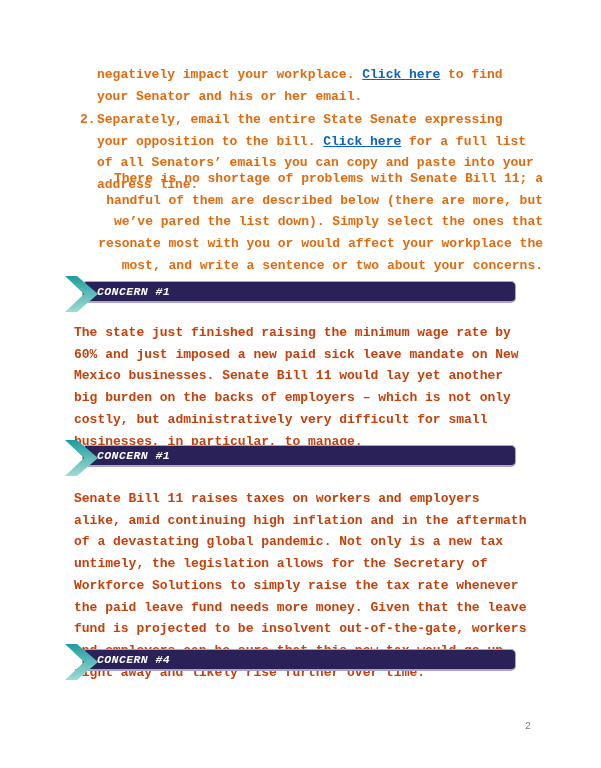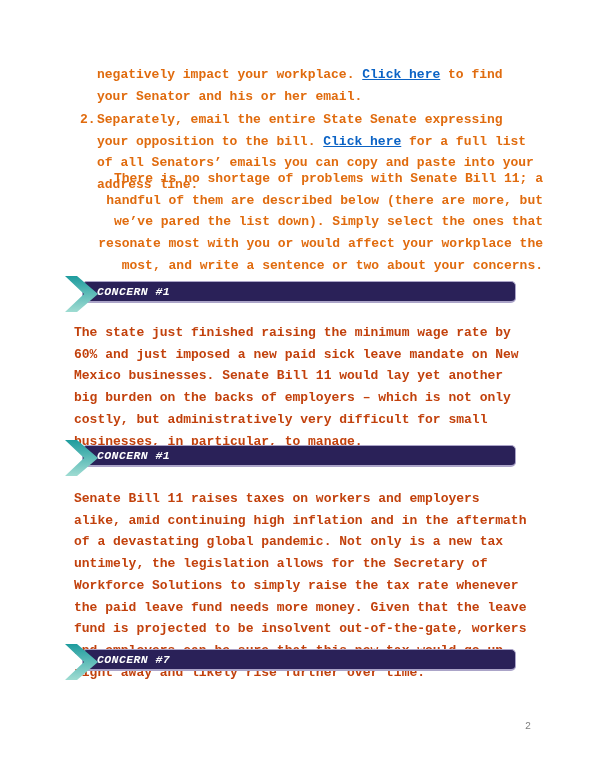--- a/index.html
+++ b/index.html
@@ -121,21 +121,21 @@
         </linearGradient>
       </defs>
       <polygon points="3,1 15,1 36,19 15,37 3,37 22,19" fill="url(#tealgrad2)"></polygon>
     </svg>
   </div>
 
   <p class="bodytext concern-para" id="cpara2">Senate Bill 11 raises taxes on workers and employers alike, amid continuing high inflation and in the aftermath of a devastating global pandemic. Not only is a new tax untimely, the legislation allows for the Secretary of Workforce Solutions to simply raise the tax rate whenever the paid leave fund needs more money. Given that the leave fund is projected to be insolvent out-of-the-gate, workers and employers can be sure that this new tax would go up right away and likely rise further over time.</p>
 
   <div class="banner" id="banner3">
     <div class="bar"></div>
-    <span class="title">CONCERN #7</span>
+    <span class="title">CONCERN #4</span>
     <svg width="38" height="38" viewBox="0 0 38 38">
       <defs>
         <linearGradient id="tealgrad3" x1="0" y1="0" x2="0" y2="1">
           <stop offset="0" stop-color="#1E9C9E"></stop>
             <stop offset="1" stop-color="#9FDCD2"></stop>
         </linearGradient>
       </defs>
       <polygon points="3,1 15,1 36,19 15,37 3,37 22,19" fill="url(#tealgrad3)"></polygon>
     </svg>
   </div>

